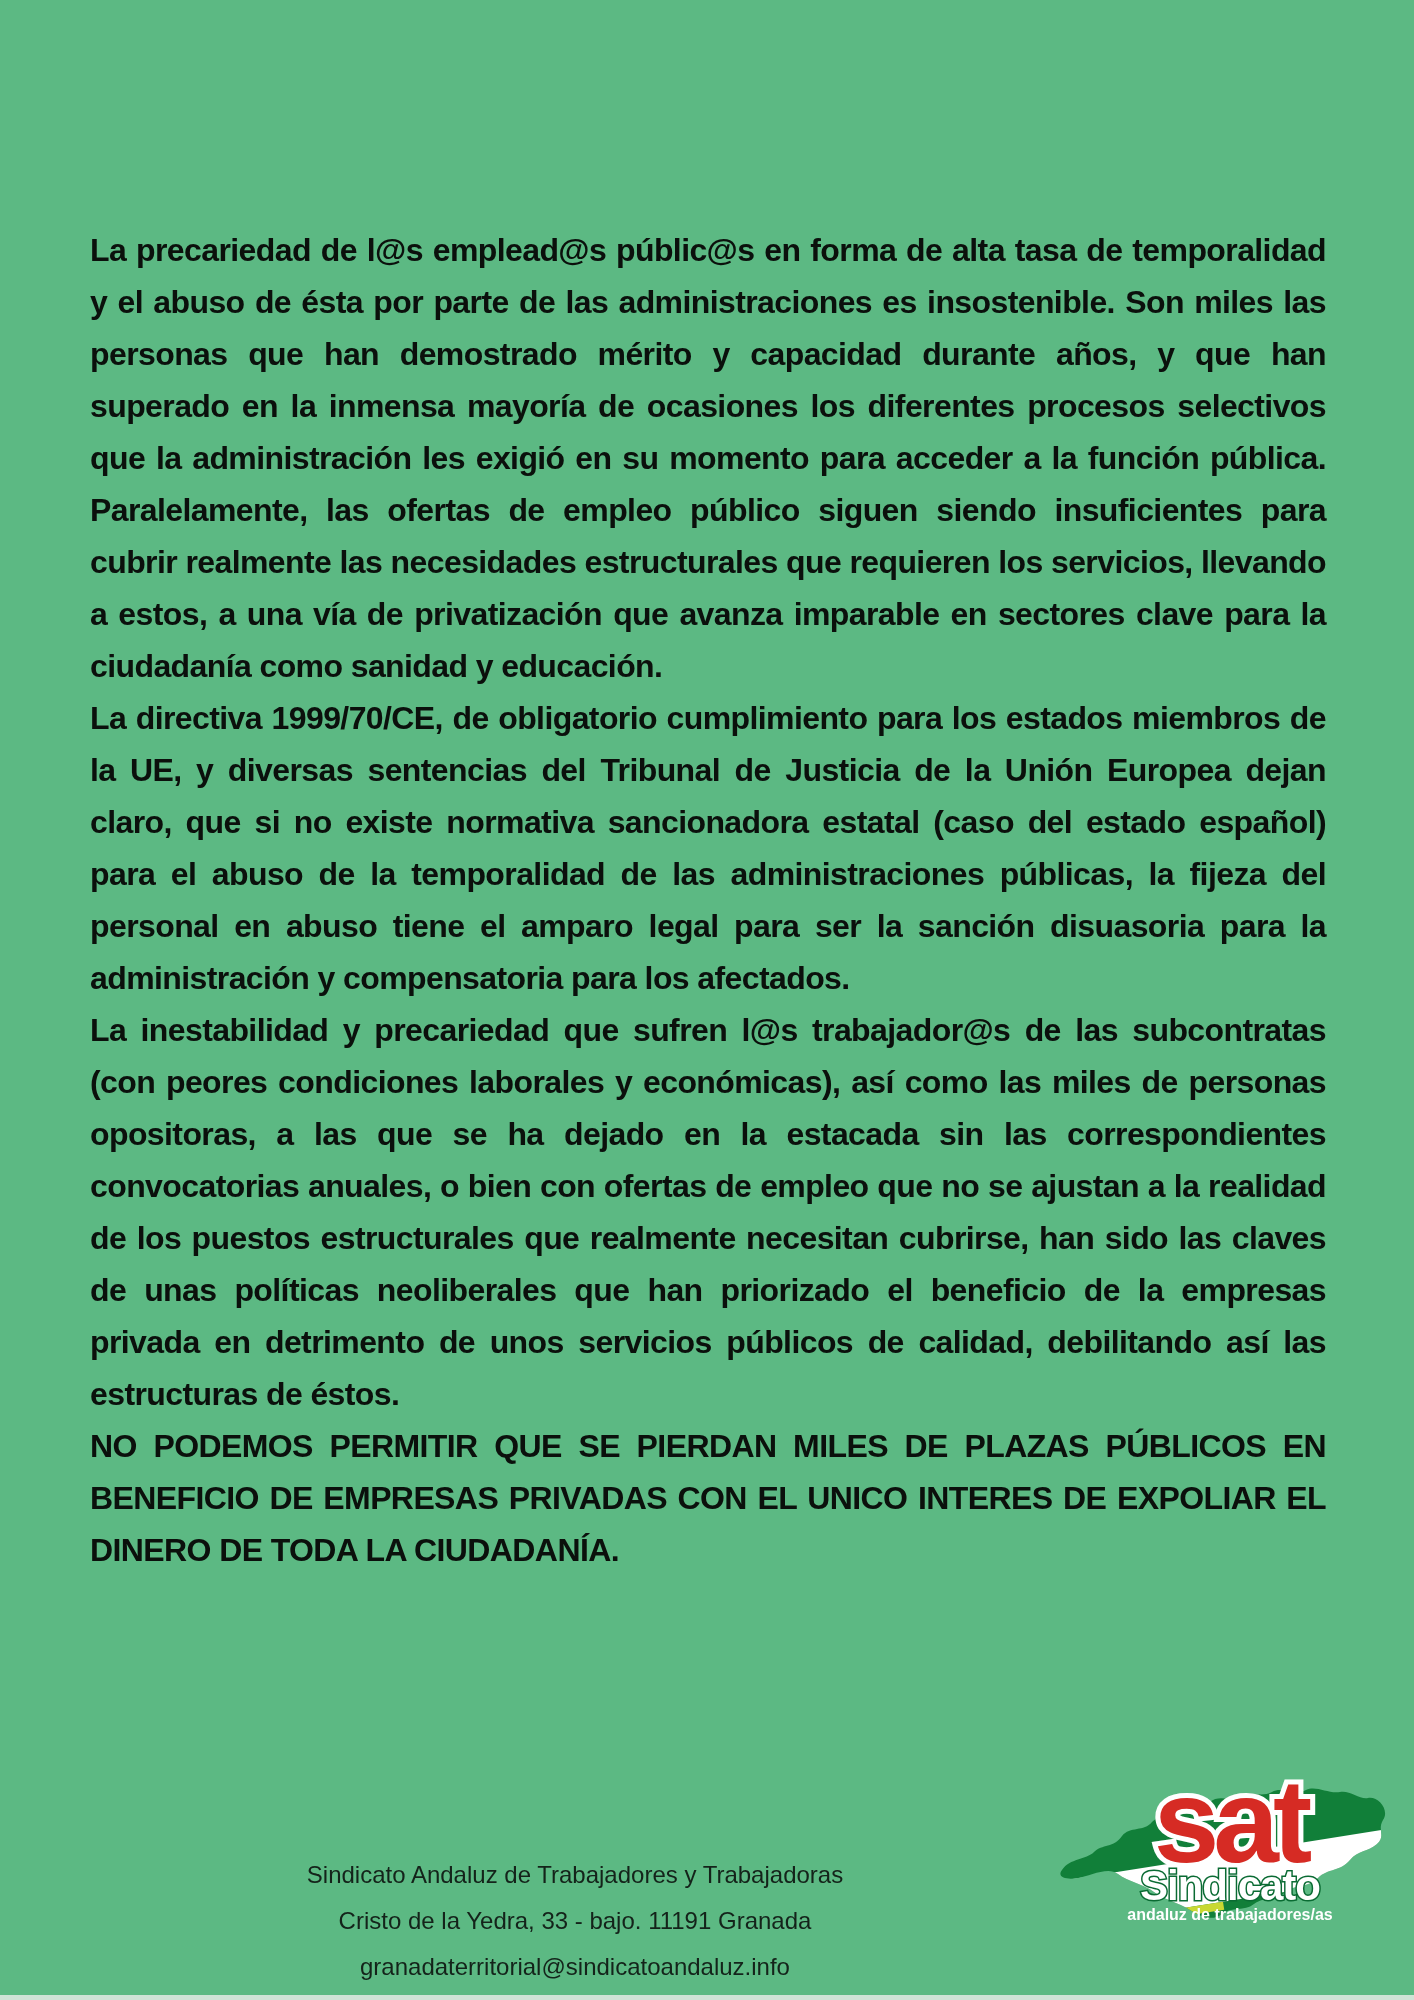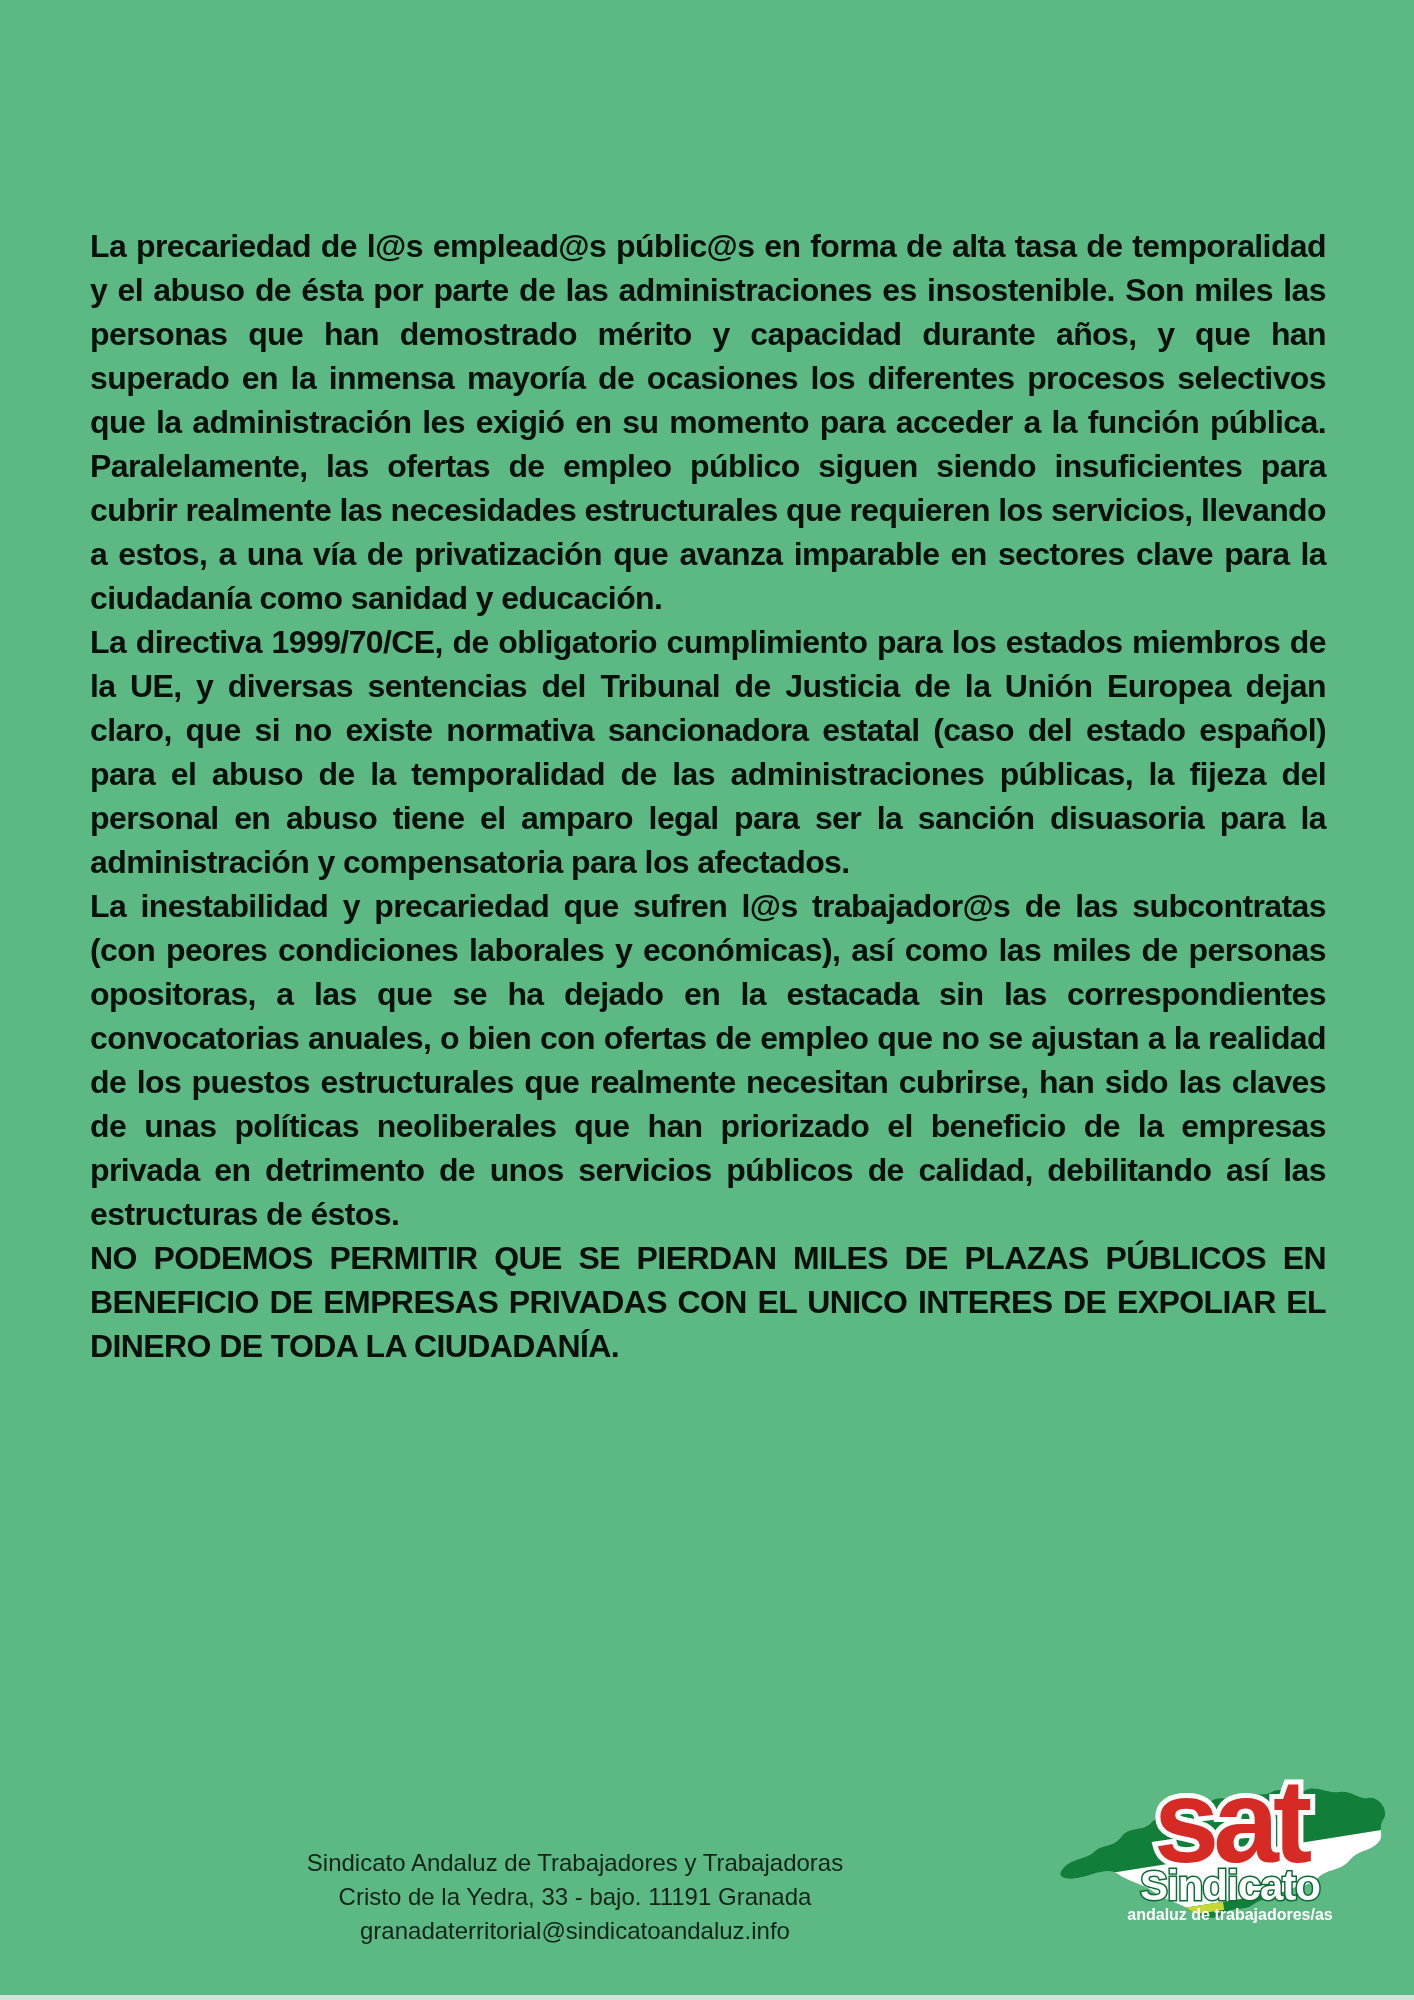--- a/index.html
+++ b/index.html
@@ -23,38 +23,38 @@
     letter-spacing: -0.5px;
     color: #0a0e0b;
     margin: 0;
   }
   .title span { display: block; }
 
   .body-text {
     position: absolute;
     top: 224px; left: 90px; width: 1236px;
     font-size: 32px;
-    line-height: 44px;
+    line-height: 52px;
     font-weight: bold;
     text-align: justify;
     letter-spacing: -0.6px;
     color: #0b100c;
   }
   .body-text p { margin: 0; }
 
   .footer {
     position: absolute;
     top: 1846px; left: 95px; width: 960px;
     text-align: center;
     font-size: 24px;
     line-height: 34px;
     font-weight: normal;
     color: #14231a;
   }
-  .footer div { margin: 0; }
+  .footer div { margin: 12px; }
 
   .logo {
     position: absolute;
     left: 1050px; top: 1738px;
     width: 362px; height: 250px;
   }
   .bottom-strip {
     position: absolute;
     left: 0; bottom: 0; width: 100%; height: 5px;
     background: #cfe3d6;

